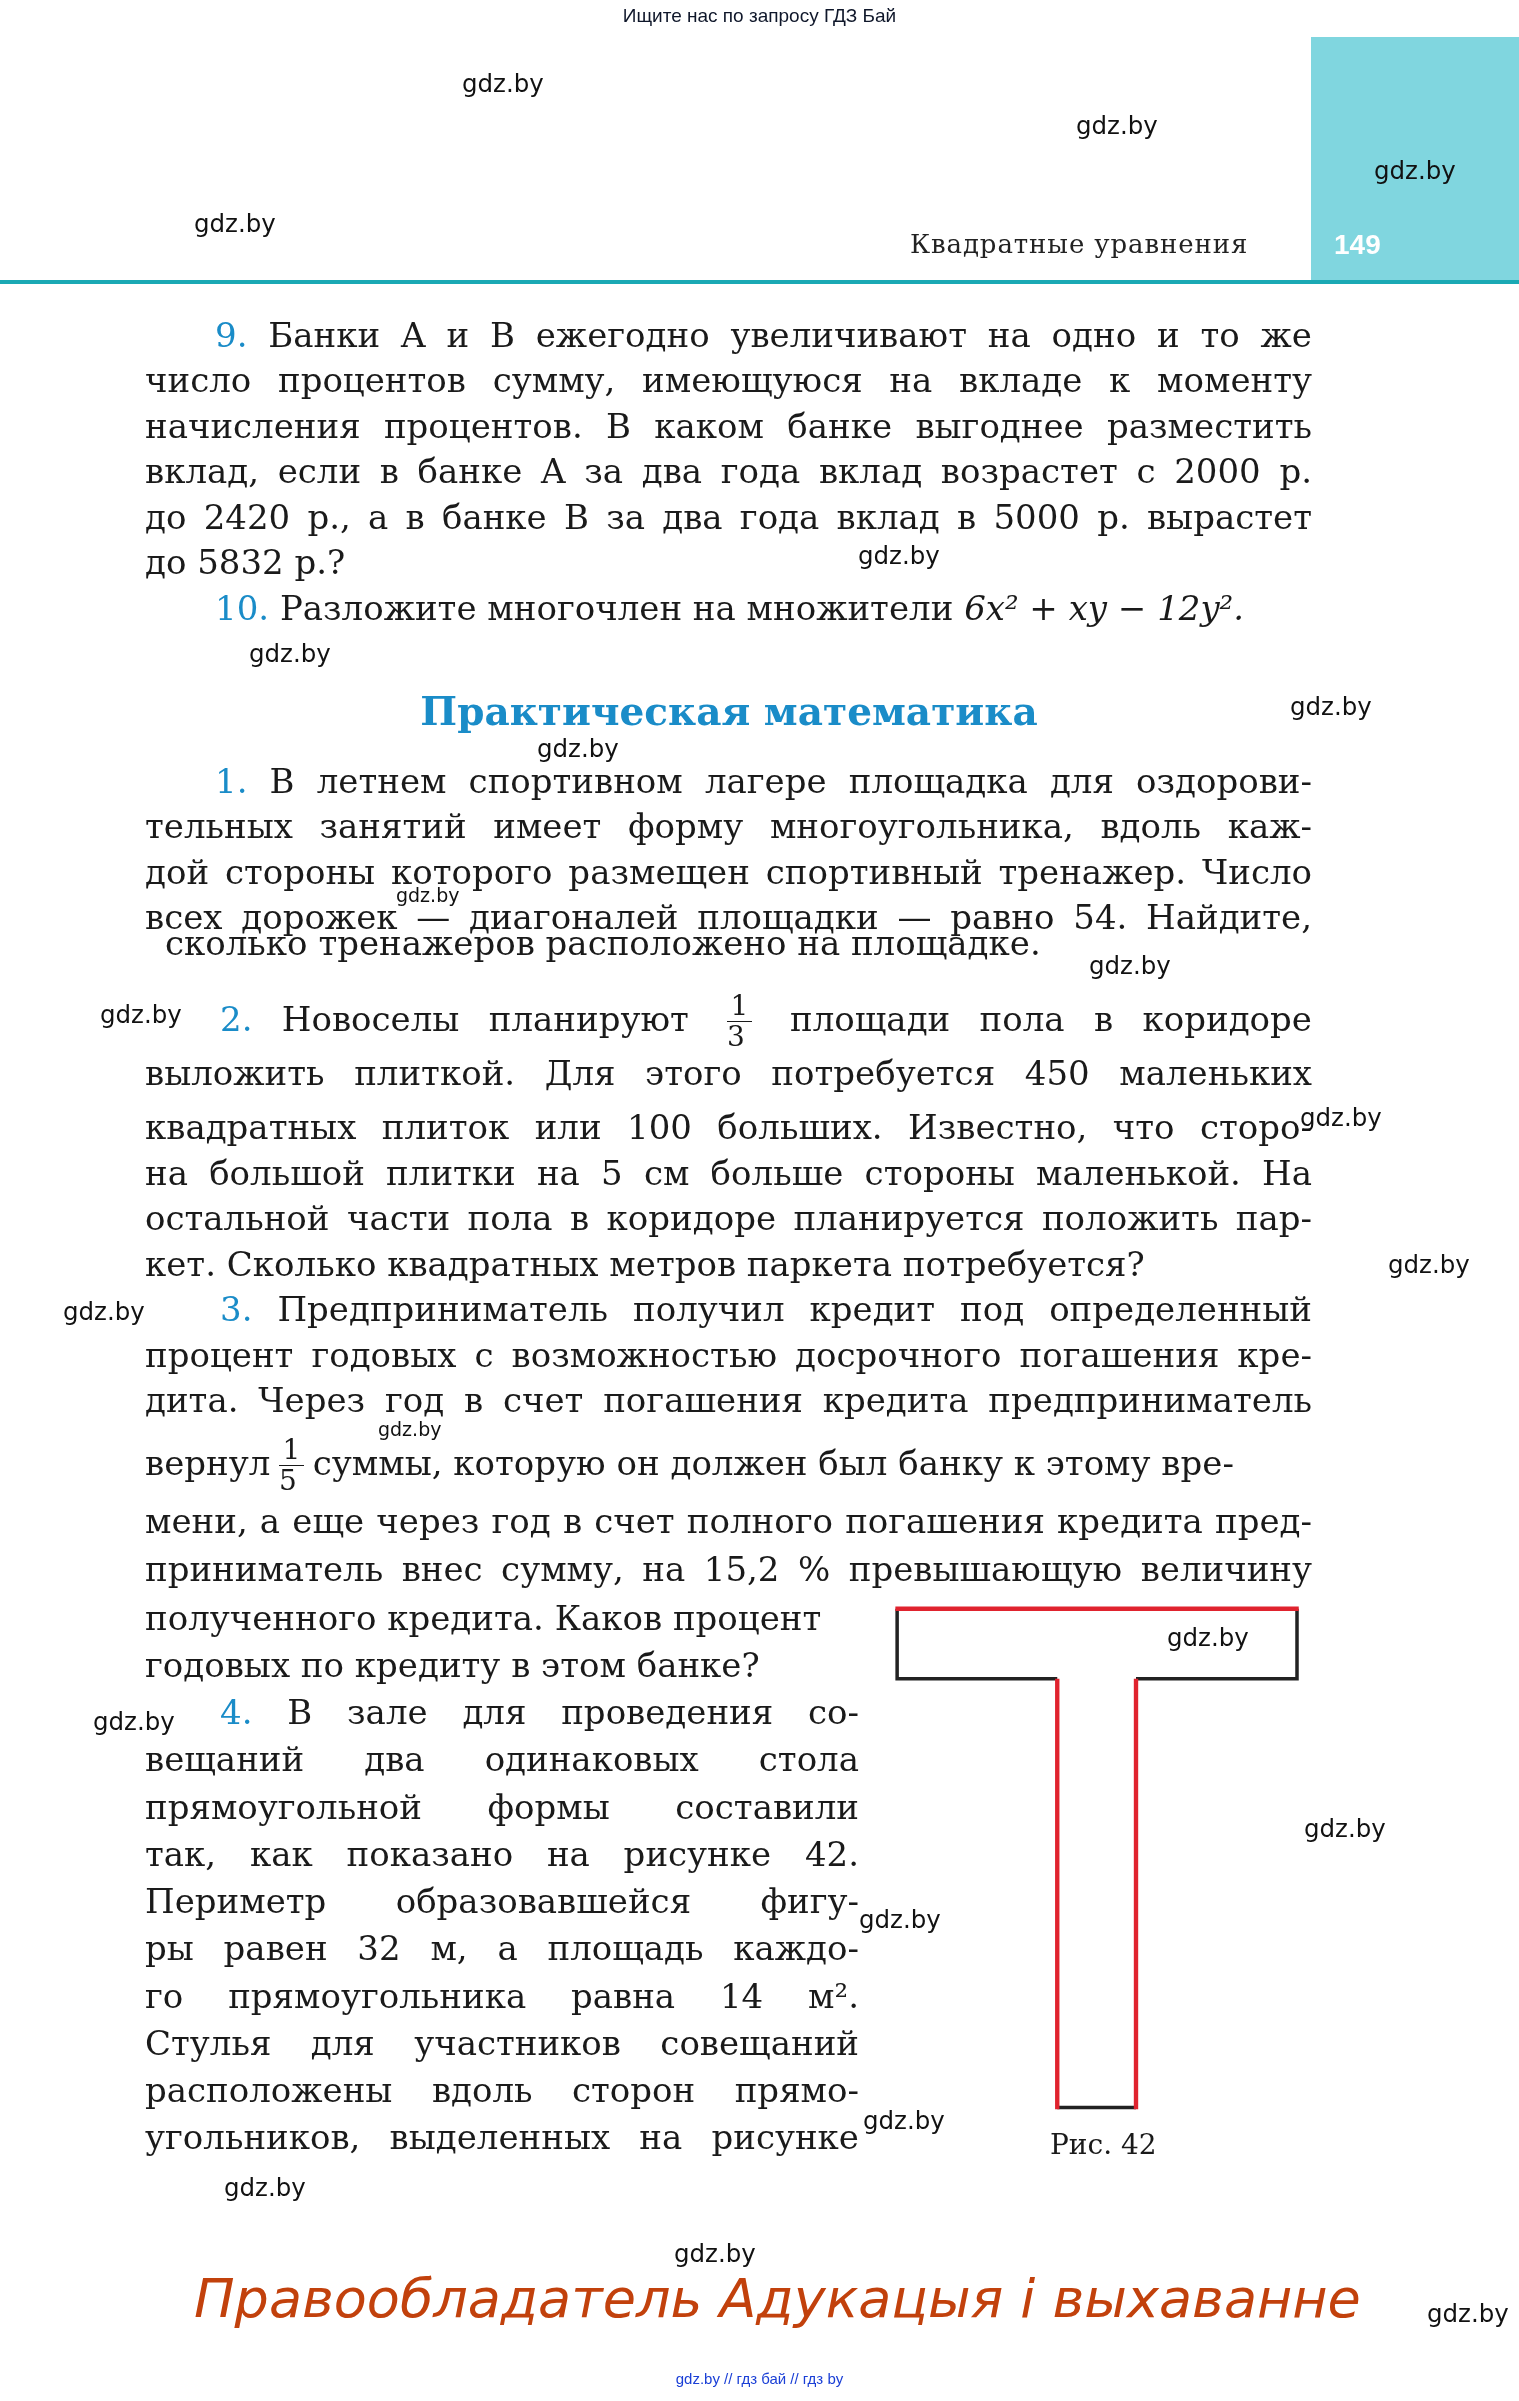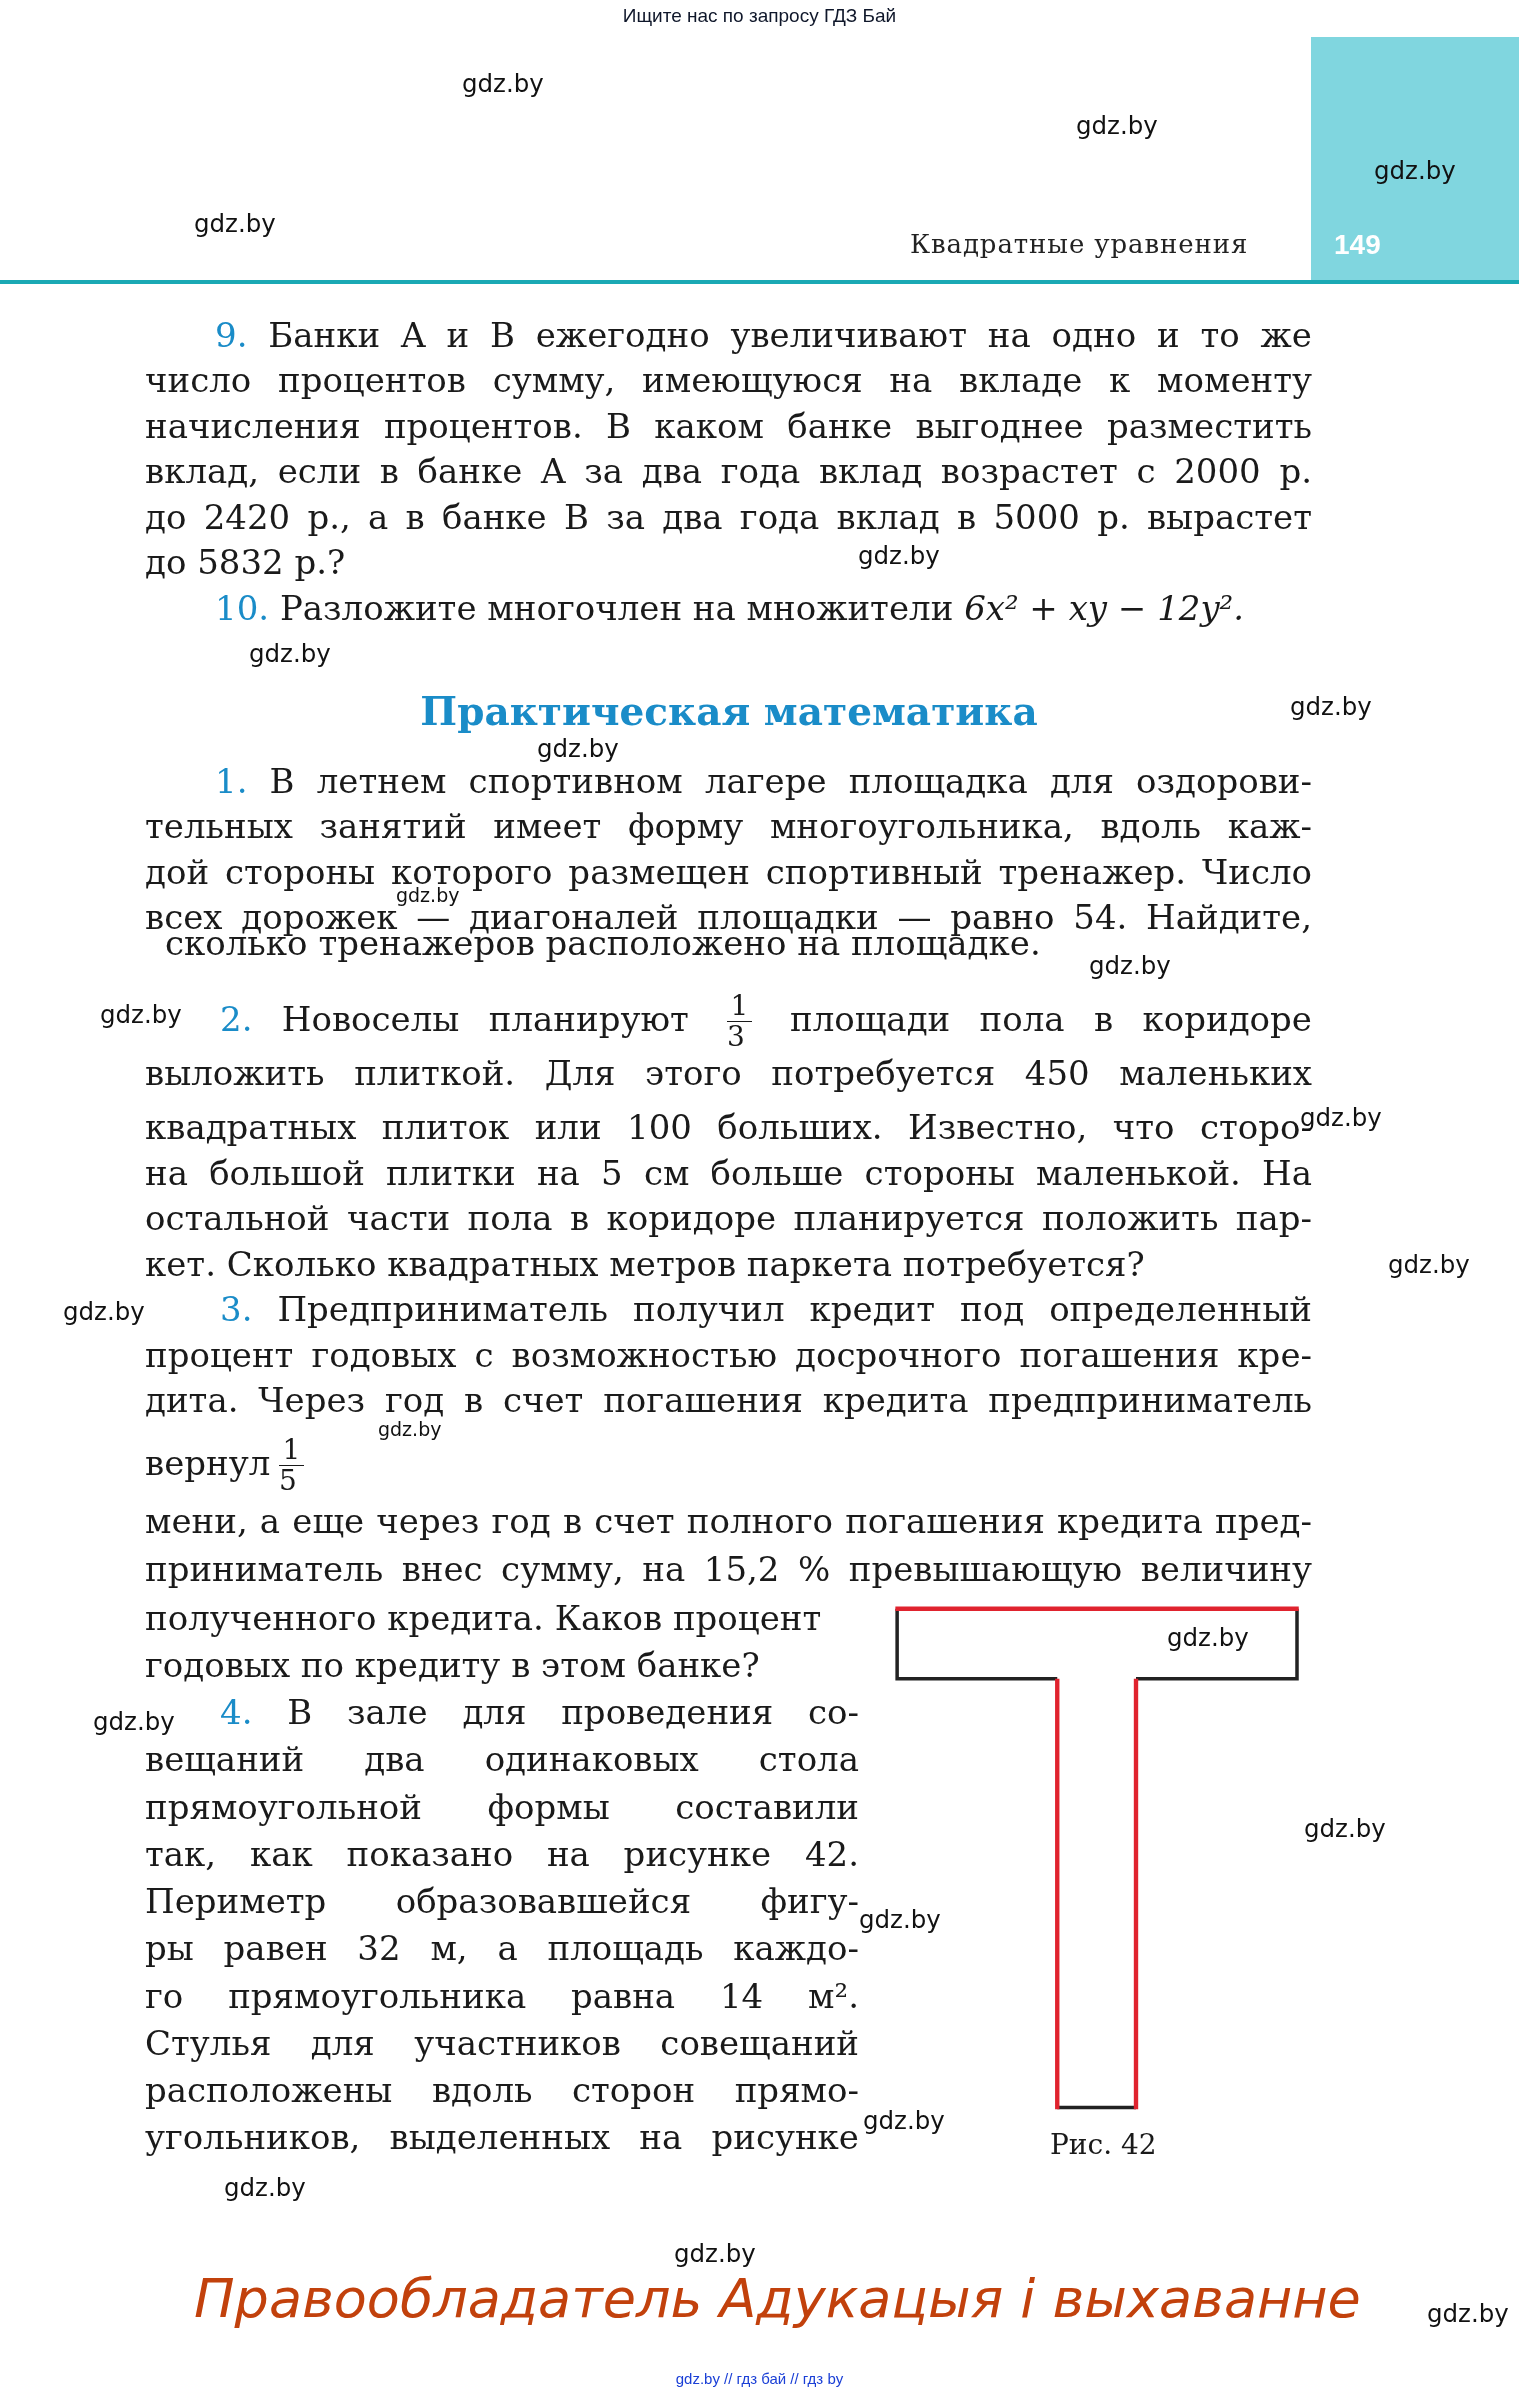--- a/index.html
+++ b/index.html
@@ -64,21 +64,21 @@
 <div class="line" style="top:991px; padding-left:75px; width:1092px;"><span class="num">2.</span> <span>Новоселы планируют</span> <span class="frac"><span class="top">1</span><span>3</span></span> <span>площади пола в коридоре</span></div>
 <div class="line" style="top:1050px;">выложить плиткой. Для этого потребуется 450 маленьких</div>
 <div class="line" style="top:1104px;">квадратных плиток или 100 больших. Известно, что сторо-</div>
 <div class="line" style="top:1150px;">на большой плитки на 5 см больше стороны маленькой. На</div>
 <div class="line" style="top:1195px;">остальной части пола в коридоре планируется положить пар-</div>
 <div class="line noj" style="top:1241px;">кет. Сколько квадратных метров паркета потребуется?</div>
 
 <div class="line" style="top:1286px; padding-left:75px; width:1092px;"><span class="num">3.</span> <span>Предприниматель получил кредит под определенный</span></div>
 <div class="line" style="top:1332px;">процент годовых с возможностью досрочного погашения кре-</div>
 <div class="line" style="top:1377px;">дита. Через год в счет погашения кредита предприниматель</div>
-<div class="line noj" style="top:1435px;"><span>вернул</span><span class="frac"><span class="top">1</span><span>5</span></span></div>
+<div class="line noj" style="top:1435px;"><span>вернул</span><span class="frac"><span class="top">1</span><span>5</span></span><span>суммы, которую он должен был банку к этому вре-</span></div>
 <div class="line" style="top:1498px;">мени, а еще через год в счет полного погашения кредита пред-</div>
 <div class="line" style="top:1546px;">приниматель внес сумму, на 15,2 % превышающую величину</div>
 <div class="line noj" style="top:1595px; width:718px;">полученного кредита. Каков процент</div>
 <div class="line noj" style="top:1642px; width:718px;">годовых по кредиту в этом банке?</div>
 
 <div class="line" style="top:1689px; padding-left:75px; width:639px;"><span class="num">4.</span> <span>В зале для проведения со-</span></div>
 <div class="line" style="top:1736px; width:714px;">вещаний два одинаковых стола</div>
 <div class="line" style="top:1784px; width:714px;">прямоугольной формы составили</div>
 <div class="line" style="top:1831px; width:714px;">так, как показано на рисунке 42.</div>
 <div class="line" style="top:1878px; width:714px;">Периметр образовавшейся фигу-</div>

